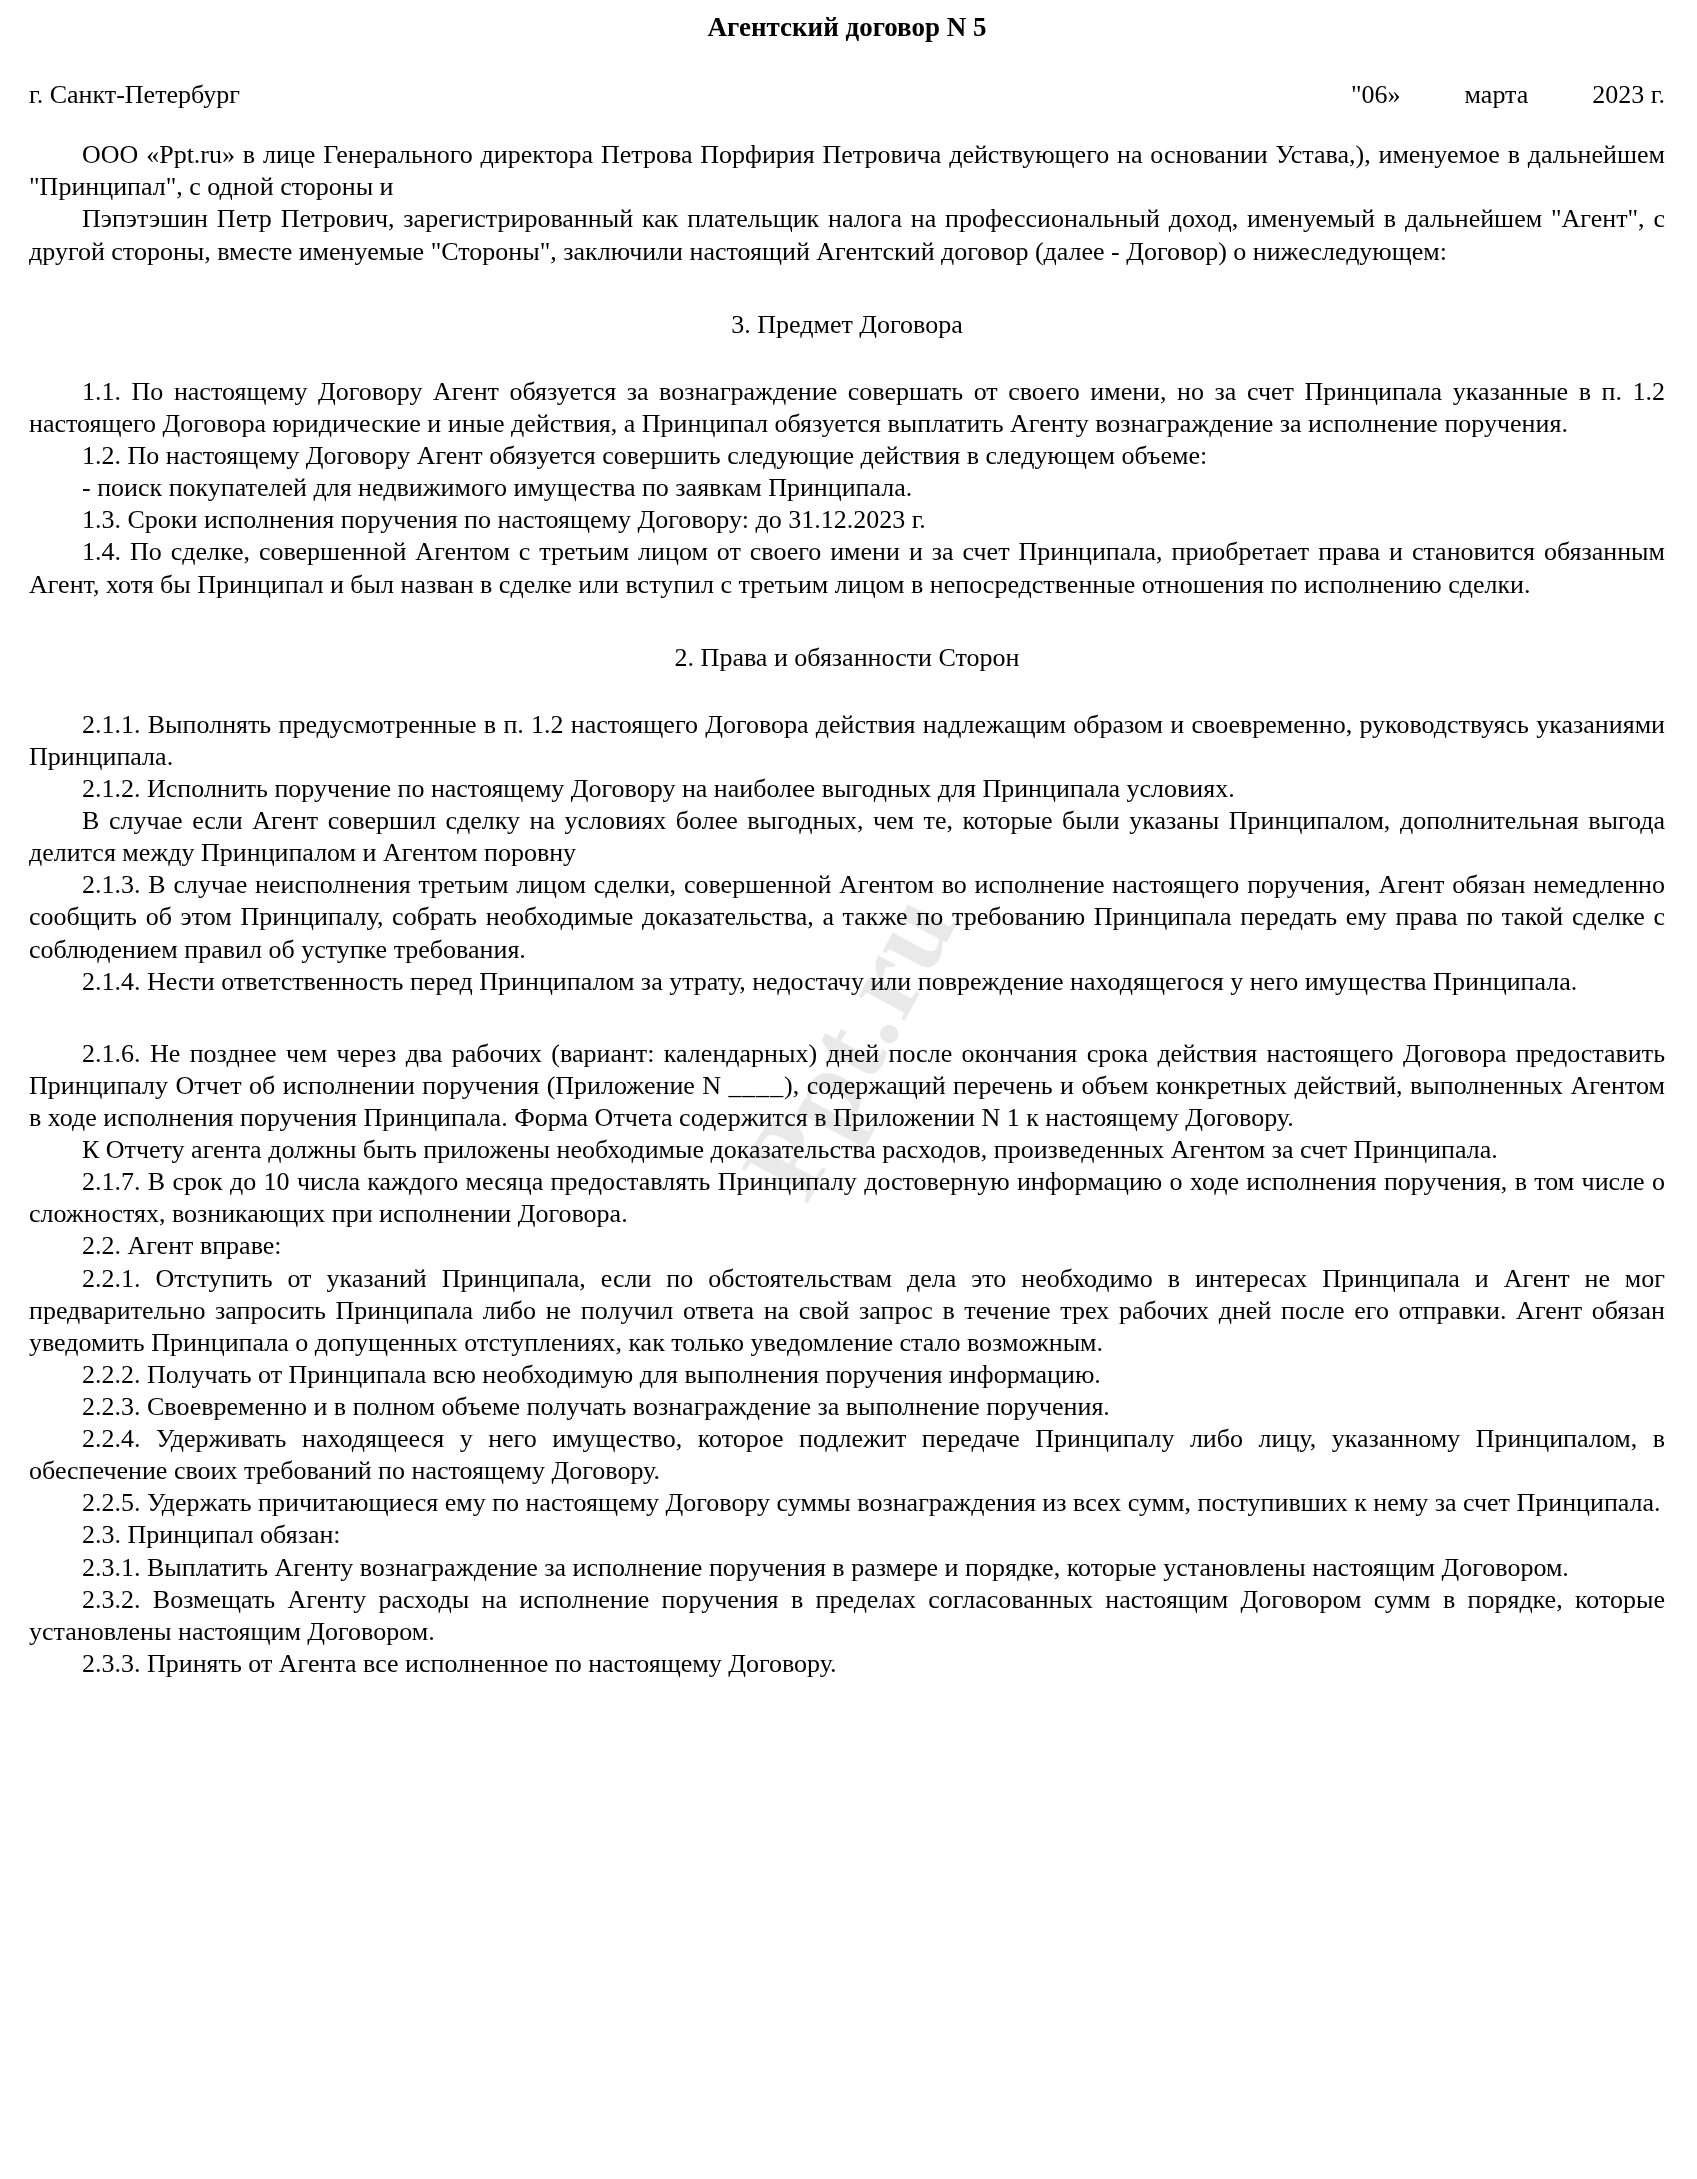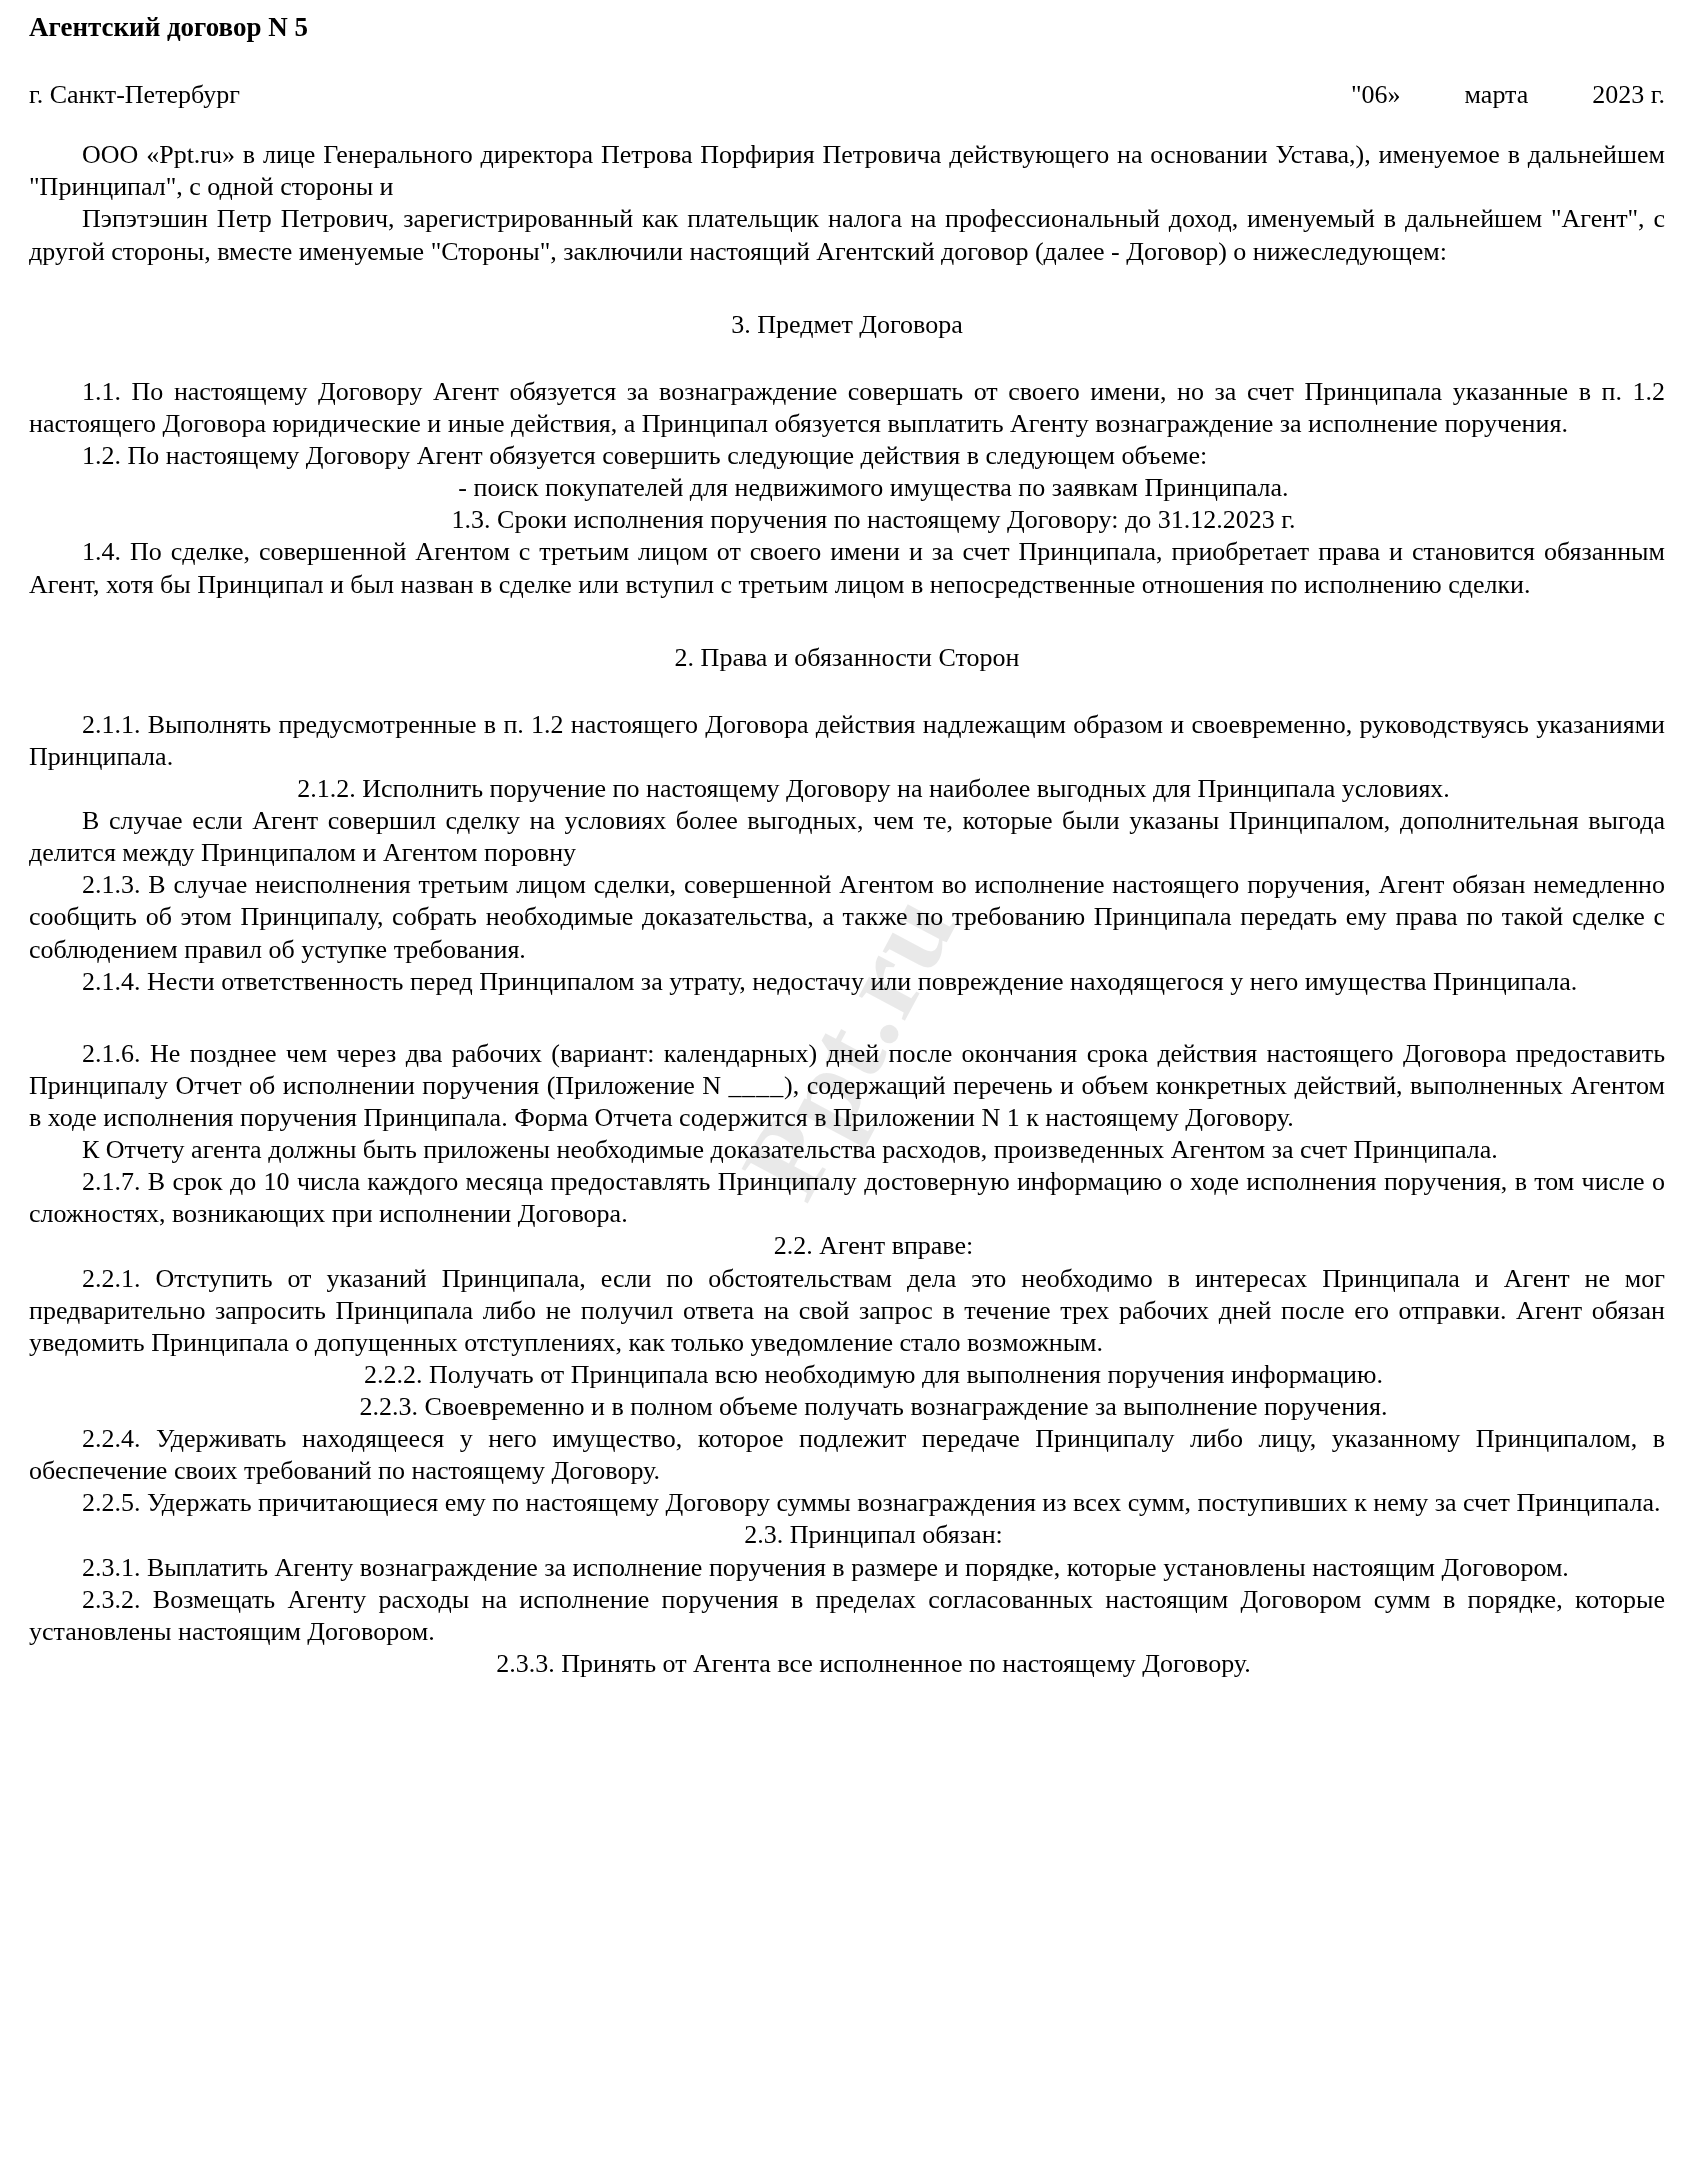--- a/index.html
+++ b/index.html
@@ -40,21 +40,21 @@
     font-weight: 700;
     letter-spacing: 1.7px;
     color: rgba(0, 0, 0, 0.085);
     white-space: nowrap;
   }
 
   .content { position: relative; z-index: 1; }
 
   
   .doc-title {
-    text-align: left;
+    text-align: center;
     font-size: 27px;
     font-weight: 700;
     line-height: 1.15;
     margin: 0 0 36px 0;
   }
 
   .dateline {
     display: flex;
     align-items: flex-start;
     font-size: 26px;
@@ -70,21 +70,21 @@
   .dateline .year { white-space: nowrap; }
 
   p.para {
     margin: 0;
     font-size: 26px;
     line-height: 1.235;
     text-align: justify;
     text-indent: 53px;
     text-justify: inter-word;
   }
-  p.para.last-left { text-align: center; }
+  p.para.last-left { text-align: left; }
 
   h2.section {
     text-align: center;
     font-size: 26px;
     font-weight: 400;
     line-height: 1.2;
     margin: 41px 0 36px 0;
   }
   .gap-md { height: 40px; }
 

